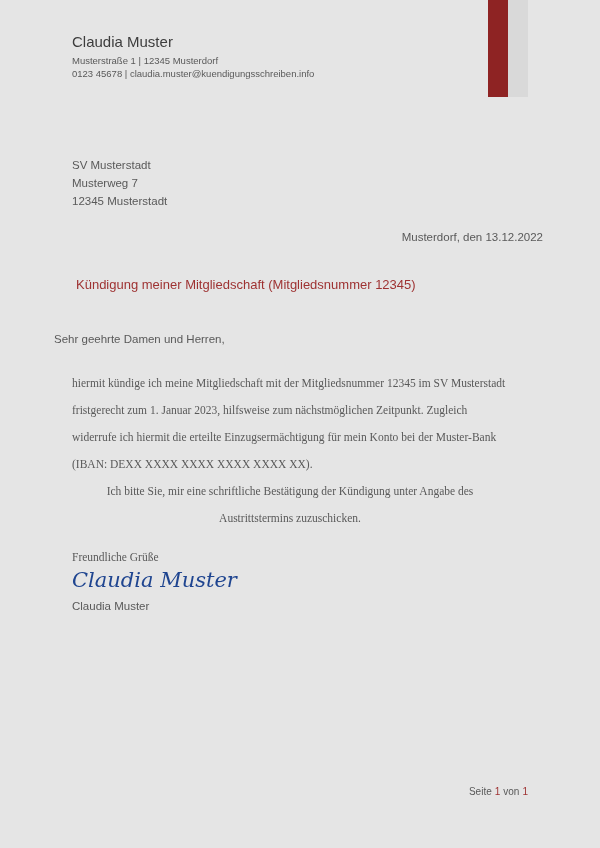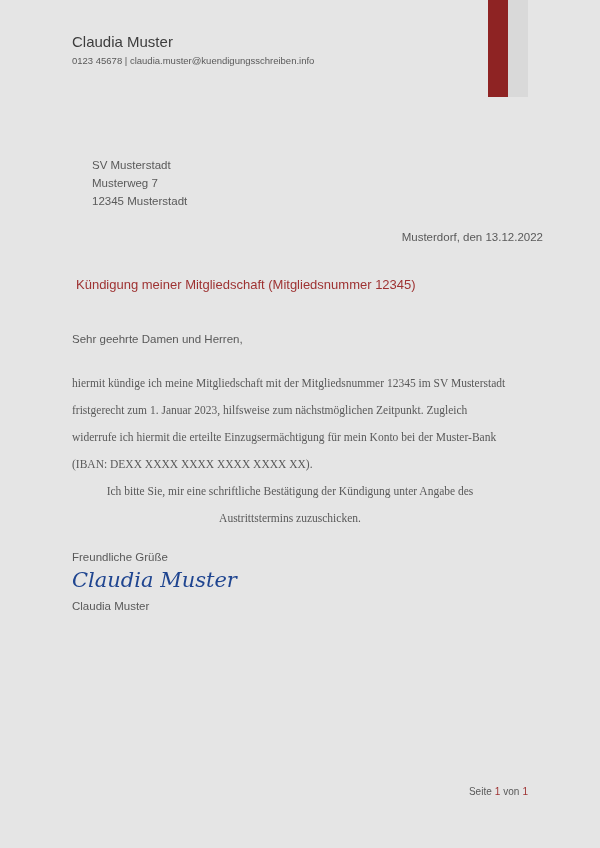--- a/index.html
+++ b/index.html
@@ -50,21 +50,20 @@
     line-height: 13px;
   }
   
   .recipient {
     position: absolute;
     left: 72px;
     top: 156px;
     font-size: 11.5px;
     color: #595959;
     line-height: 18px;
-    margin-left: 20px;
   }
   
   .date-line {
     position: absolute;
     right: 57px;
     top: 231px;
     font-size: 11.5px;
     color: #595959;
   }
   
@@ -72,21 +71,21 @@
     position: absolute;
     left: 76px;
     top: 277px;
     font-size: 13px;
     color: #9E3232;
     text-align: center;
   }
   
   .salutation {
     position: absolute;
-    left: 72px;
+    left: 54px;
     top: 333px;
     font-size: 11.5px;
     color: #595959;
   }
   
   .para {
     position: absolute;
     left: 72px;
     width: 436px;
     font-size: 11.5px;
@@ -96,20 +95,21 @@
   }
   .para1 { top: 370px; }
   .para2 { top: 478px; text-align: center; }
   
   .closing {
     position: absolute;
     left: 72px;
     top: 551px;
     font-size: 11.5px;
     color: #595959;
+    font-family: Liberation Serif, serif;
   }
   .signature-script {
     position: absolute;
     left: 72px;
     top: 568px;
     font-family: "DejaVu Serif", serif;
     font-style: italic;
     font-size: 21px;
     color: #1F4590;
   }
@@ -138,20 +138,21 @@
 </head>
 <body>
 
 <div class="page">
 
   <div class="bar-red"></div>
   <div class="bar-gray"></div>
 
   <div class="sender">
     <div class="sender-name">Claudia Muster</div>
+    <div class="sender-line">Musterstraße 1 | 12345 Musterdorf</div>
     <div class="sender-line">0123 45678 | claudia.muster@kuendigungsschreiben.info</div>
   </div>
 
   <div class="recipient">
     <div>SV Musterstadt</div>
     <div>Musterweg 7</div>
     <div>12345 Musterstadt</div>
   </div>
 
   <div class="date-line">Musterdorf, den 13.12.2022</div>

